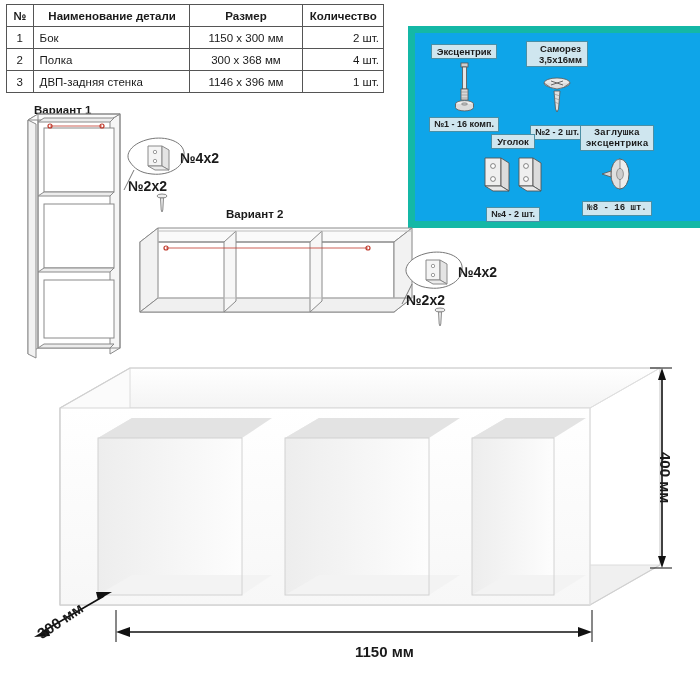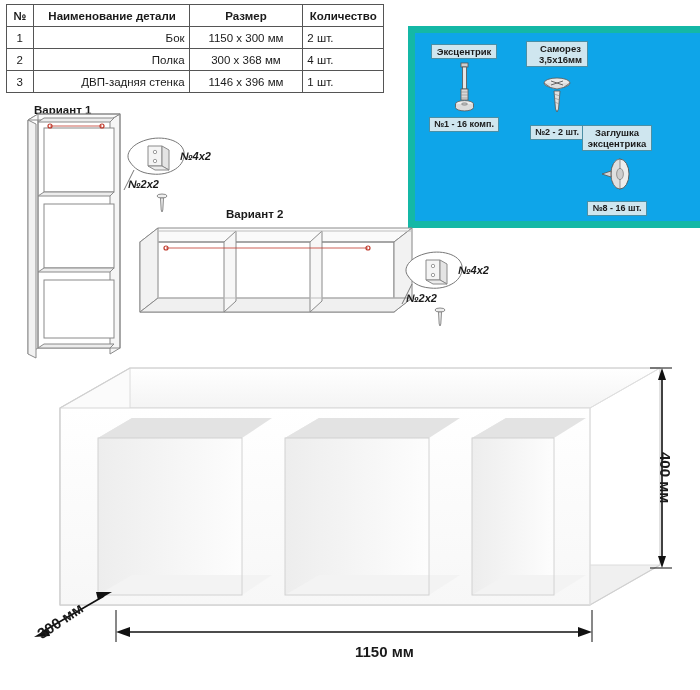--- a/index.html
+++ b/index.html
@@ -26,23 +26,23 @@
     font-size: 11.5px;
   }
   #parts-table th, #parts-table td {
     border: 1px solid #555;
     padding: 2px 4px;
     height: 17px;
     line-height: 14px;
   }
   #parts-table th { font-weight: bold; text-align: center; }
   .col-num   { width: 18px;  text-align: center; }
-  .col-name  { width: 150px; text-align: right; padding-left: 6px !important;}
+  .col-name  { width: 150px; text-align: left; padding-left: 6px !important;}
   .col-size  { width: 110px; text-align: center; }
-  .col-qty   { width: 72px;  text-align: left; }
+  .col-qty   { width: 72px;  text-align: right; }
 
   
   #hardware-panel {
     left: 408px;
     top: 26px;
     width: 286px;
     height: 188px;
     border: 7px solid #14b8a6;
     background: #0ea5e9;
   }
@@ -71,23 +71,22 @@
     white-space: nowrap;
   }
   .hw-art { height: 54px; display:flex; align-items:center; justify-content:center;}
 
   
   .variant-label {
     font-size: 11.5px;
     font-weight: bold;
   }
   .callout-label {
-    font-size: 11px;
+    font-size: 14px;
     font-weight: bold;
-    font-style: italic;
   }
 
   
   .dim-text { font-size: 15px; font-weight: bold; }
   #dim-height { left: 655px; top: 452px; width: 20px; text-align:center; }
   #dim-height span { display:inline-block; writing-mode: vertical-rl; }
   #dim-width  { left: 355px; top: 643px; }
   #dim-depth  { left: 34px;  top: 628px; transform: rotate(-34deg); transform-origin: left top;}
 </style>
 </head>
@@ -158,22 +157,40 @@
         <path d="M20 22 L26 22 L24.5 40 L23 43 L21.5 40 Z" fill="#e0e0e0" stroke="#555" stroke-width="0.8"></path>
         <line x1="20.3" y1="25" x2="25.8" y2="27" stroke="#888" stroke-width="0.6"></line>
         <line x1="20.5" y1="29" x2="25.5" y2="31" stroke="#888" stroke-width="0.6"></line>
         <line x1="20.8" y1="33" x2="25.2" y2="35" stroke="#888" stroke-width="0.6"></line>
       </svg>
     </div>
     <div class="hw-qty">№2 - 2 шт.</div>
   </div>
 
 
-
-  <div class="hw-cell" style="left:152px; top:92px; width:100px;">
+  <div class="hw-cell" style="left:52px; top:98px; width:92px;">
+    <div class="hw-title">Уголок</div>
+    <div class="hw-art">
+      <svg width="76" height="48" viewBox="0 0 76 48">
+        <path d="M10 6 L26 6 L26 34 L10 34 Z" fill="#efefef" stroke="#555" stroke-width="0.9"></path>
+        <path d="M26 34 L26 6 L34 11 L34 39 Z" fill="#dcdcdc" stroke="#555" stroke-width="0.9"></path>
+        <path d="M10 34 L26 34 L34 39 L18 39 Z" fill="#e8e8e8" stroke="#555" stroke-width="0.9"></path>
+        <circle cx="18" cy="14" r="2.4" fill="#fff" stroke="#555" stroke-width="0.7"></circle>
+        <circle cx="18" cy="27" r="2.4" fill="#fff" stroke="#555" stroke-width="0.7"></circle>
+        <path d="M44 6 L58 6 L58 34 L44 34 Z" fill="#efefef" stroke="#555" stroke-width="0.9"></path>
+        <path d="M58 6 L66 11 L66 39 L58 34 Z" fill="#dcdcdc" stroke="#555" stroke-width="0.9"></path>
+        <path d="M44 34 L58 34 L66 39 L52 39 Z" fill="#e8e8e8" stroke="#555" stroke-width="0.9"></path>
+        <circle cx="51" cy="14" r="2.4" fill="#fff" stroke="#555" stroke-width="0.7"></circle>
+        <circle cx="51" cy="27" r="2.4" fill="#fff" stroke="#555" stroke-width="0.7"></circle>
+      </svg>
+    </div>
+    <div class="hw-qty">№4 - 2 шт.</div>
+  </div>
+
+  <div class="hw-cell" style="left:152px; top:92px; width:100px;font-family:Liberation Mono, monospace;">
     <div class="hw-title" style="line-height:11px;">
       <span>Заглушка</span><br>
       <span>эксцентрика</span>
     </div>
     <div class="hw-art" style="height:46px;">
       <svg width="56" height="44" viewBox="0 0 56 44">
         <ellipse cx="31" cy="22" rx="9" ry="15" fill="#ededed" stroke="#555" stroke-width="0.9"></ellipse>
         <path d="M22 22 A9 15 0 0 1 31 7 L31 37 A9 15 0 0 1 22 22 Z" fill="#e0e0e0" stroke="#555" stroke-width="0.6"></path>
         <path d="M22 19 L13 22 L22 25 Z" fill="#d5d5d5" stroke="#555" stroke-width="0.8"></path>
         <ellipse cx="31" cy="22" rx="3.4" ry="5.6" fill="#cdcdcd" stroke="#666" stroke-width="0.6"></ellipse>

